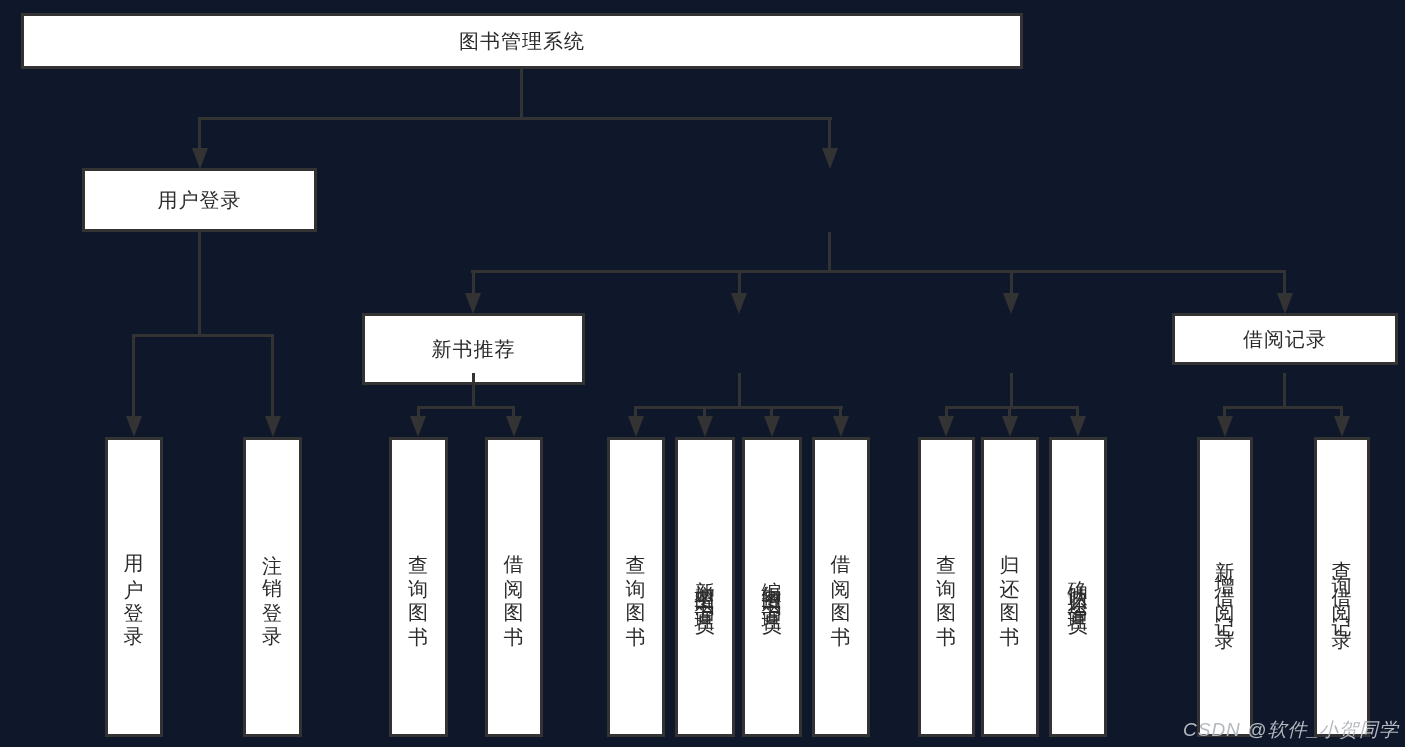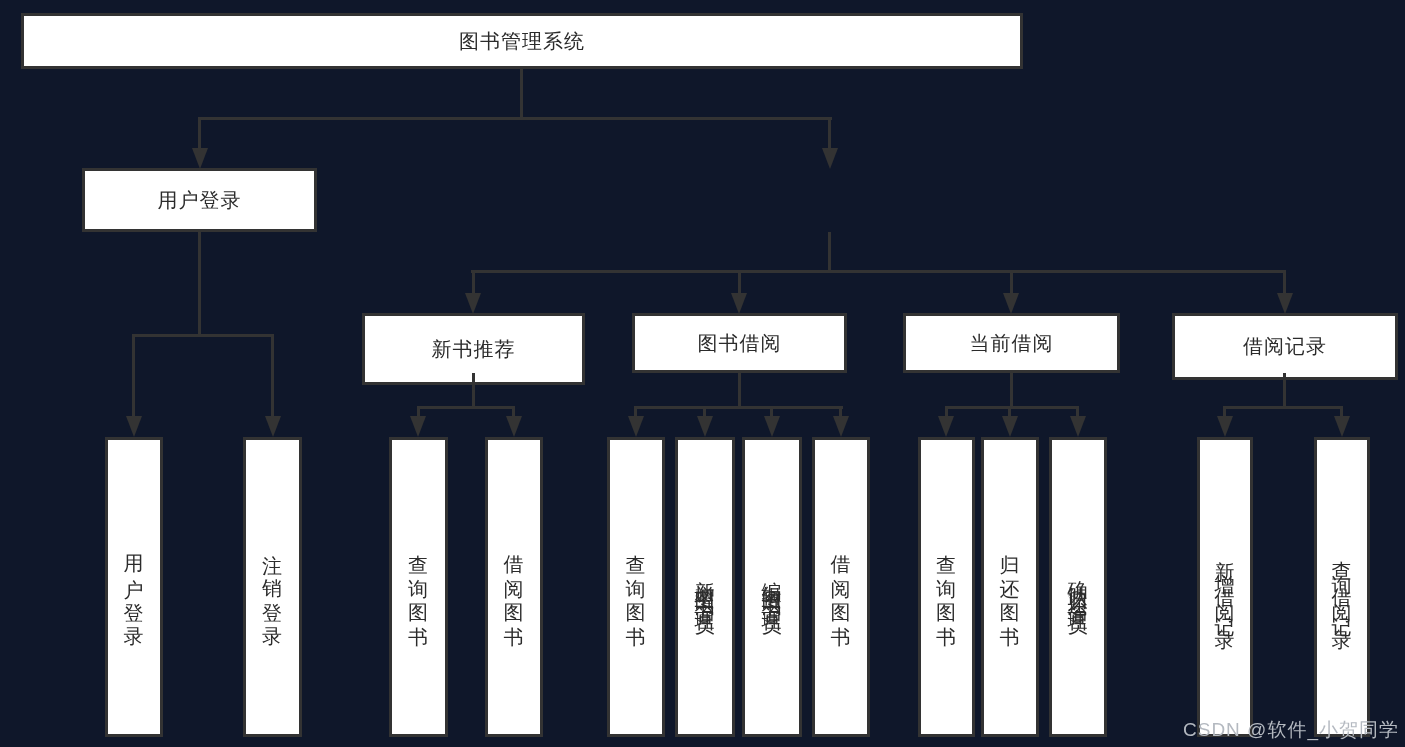--- a/index.html
+++ b/index.html
@@ -41,20 +41,21 @@
     border-right:8px solid transparent;
     border-top:21px solid #333333;
   }
   .watermark{
     position:absolute;
     left:1183px;top:717px;
     font-size:19px;
     color:#b4b9c0;
     letter-spacing:1px;
     white-space:nowrap;
+    font-style:italic;
   }
 </style>
 </head>
 <body>
 
 <div id="canvas">
 
   <div class="box" style="left:21px;top:13px;width:1002px;height:56px;">
     <span class="label">图书管理系统</span>
   </div>
@@ -90,27 +91,21 @@
     <div class="arrow" style="left:731px;top:293px;"></div>
     <div class="vline" style="left:1010px;top:270px;height:25px;"></div>
     <div class="arrow" style="left:1003px;top:293px;"></div>
     <div class="vline" style="left:1283px;top:270px;height:25px;"></div>
     <div class="arrow" style="left:1277px;top:293px;"></div>
   </div>
 
   <div class="box" style="left:362px;top:313px;width:223px;height:72px;">
     <span class="label">新书推荐</span>
   </div>
-  <div class="box" style="left:632px;top:313px;width:215px;height:60px;">
-    <span class="label">图书借阅</span>
-  </div>
-  <div class="box" style="left:903px;top:313px;width:217px;height:60px;">
-    <span class="label">当前借阅</span>
-  </div>
-  <div class="box" style="left:1172px;top:313px;width:226px;height:67px;">
+  <div class="box" style="left:1172px;top:313px;width:226px;height:52px;">
     <span class="label">借阅记录</span>
   </div>
 
   <div>
     <div class="vline" style="left:472px;top:373px;height:36px;"></div>
     <div class="hline" style="left:417px;top:406px;width:98px;"></div>
     <div class="vline" style="left:417px;top:406px;height:12px;"></div>
     <div class="arrow" style="left:410px;top:416px;"></div>
     <div class="vline" style="left:512px;top:406px;height:12px;"></div>
     <div class="arrow" style="left:506px;top:416px;"></div>

